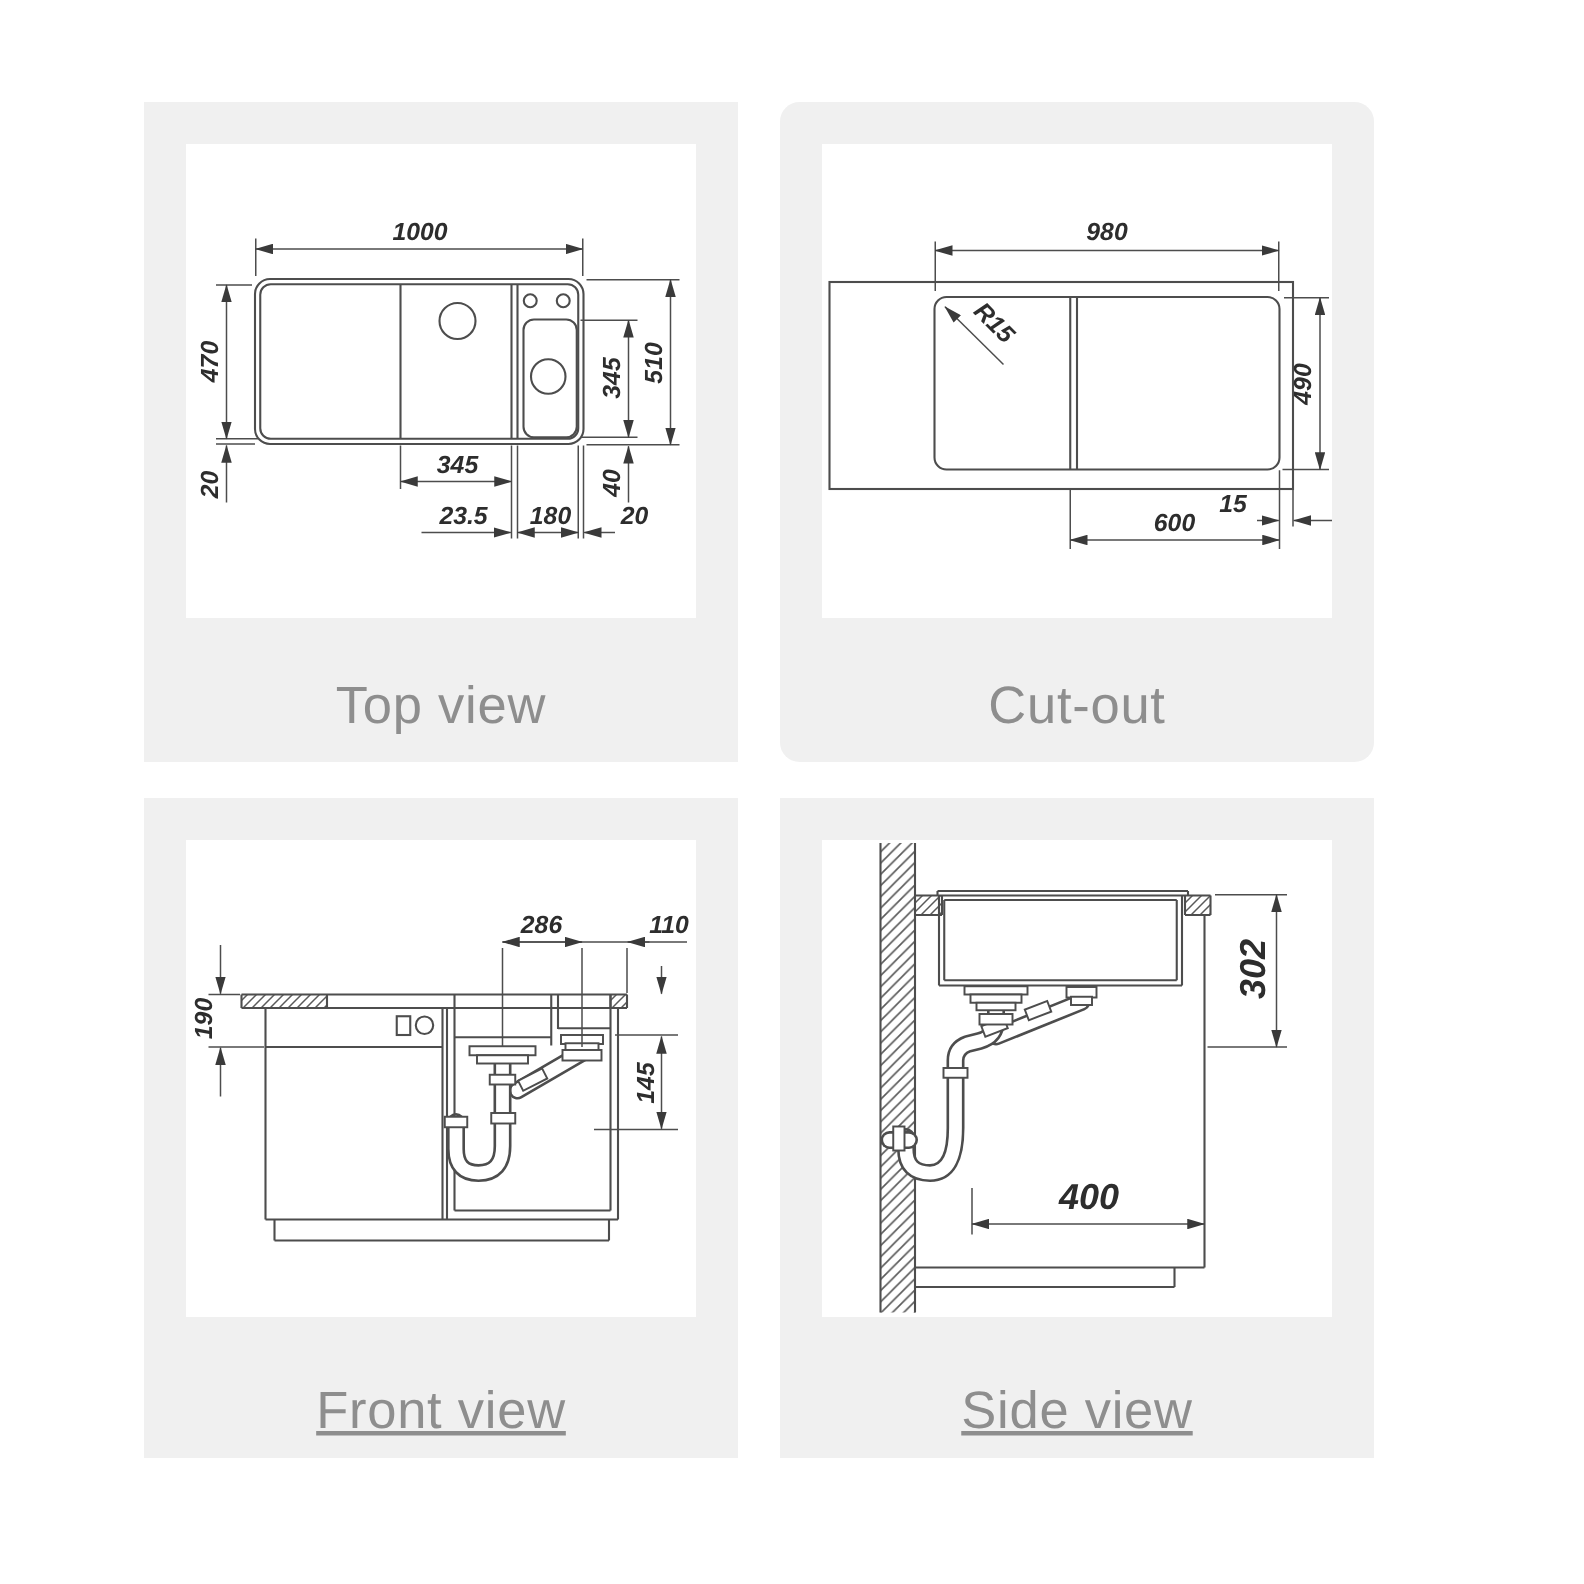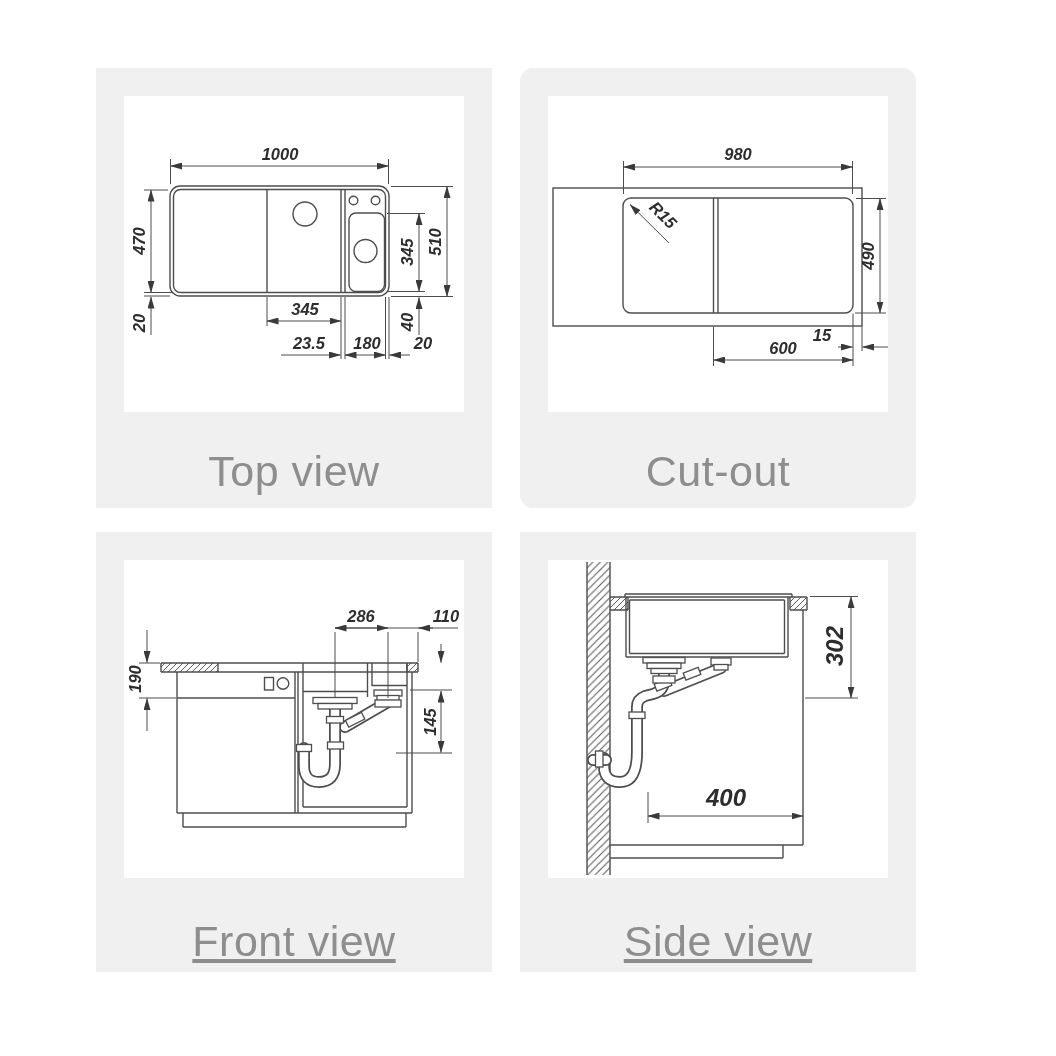--- a/index.html
+++ b/index.html
@@ -11,21 +11,21 @@
   #p1{left:96px;top:68px;}
   #p2{left:520px;top:68px;border-radius:13px;}
   #p3{left:96px;top:532px;}
   #p4{left:520px;top:532px;}
   .sheet{position:absolute;left:28px;top:28px;width:340px;background:#ffffff;font-style:italic;}
   .sheet.r1{height:316px;}
   .sheet.r2{height:318px;}
   .sheet svg{display:block;width:100%;height:100%;}
   .vlabel{
     position:absolute;left:0;width:100%;text-align:center;
-    font-size:43px;line-height:38px;font-weight:400;color:#8e8e8e;
+    font-size:35px;line-height:38px;font-weight:400;color:#8e8e8e;
     letter-spacing:0.5px;
   }
   .r1l{top:384px;}
   .r2l{top:390px;text-decoration:underline;}
   
   .ol{stroke:#4d4d4d;stroke-width:1.4;fill:none;}
   .dl{stroke:#4d4d4d;stroke-width:1;fill:none;}
   .dt{
     font-family:"Liberation Sans",sans-serif;font-weight:bold;font-size:16.5px;
     fill:#2d2d2d;text-anchor:middle;

